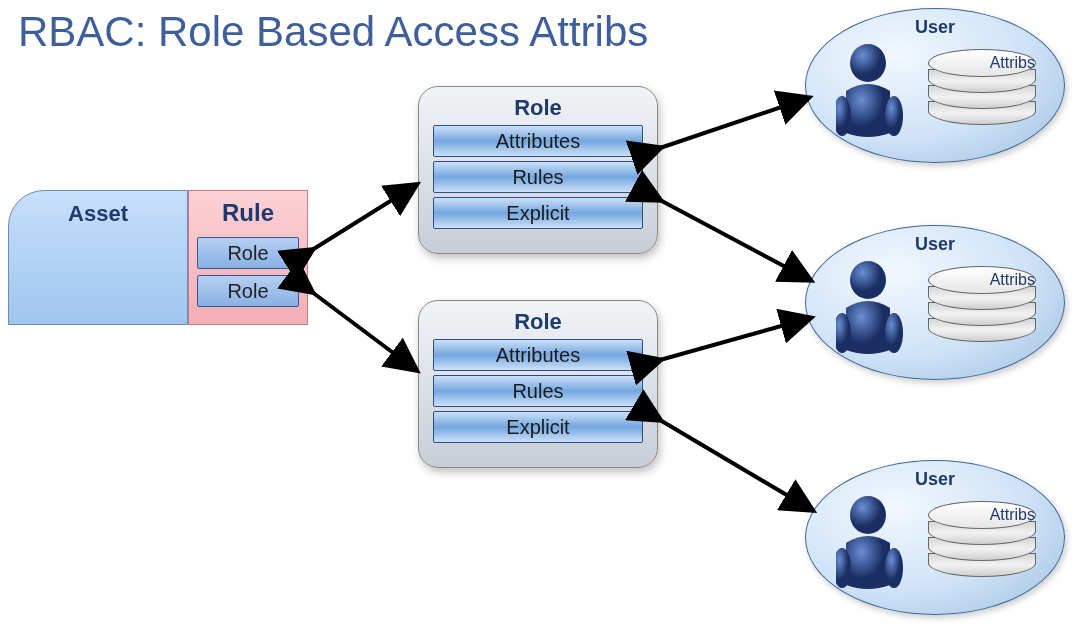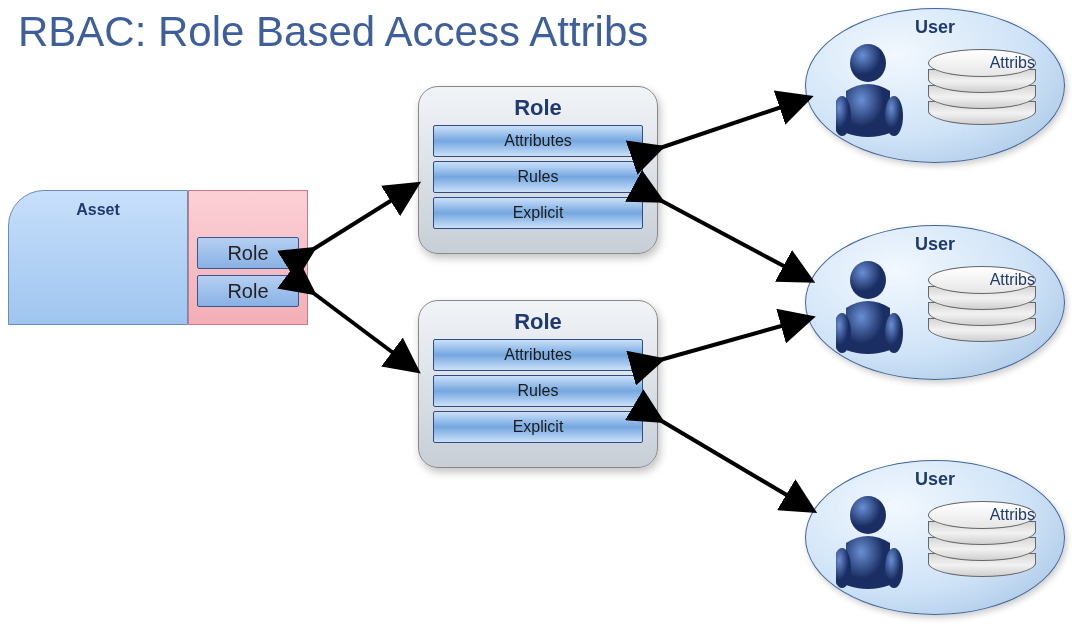--- a/index.html
+++ b/index.html
@@ -1,29 +1,29 @@
 <!DOCTYPE html>
 <html><head>
 <meta charset="utf-8">
 <style>
   * { box-sizing: border-box; margin: 0; padding: 0; }
   body { width: 1072px; height: 630px; position: relative; font-family: Arial, Helvetica, sans-serif; background: #fff; overflow: hidden; }
   .title { position: absolute; top: 8px; left: 18px; font-size: 42px; color: #3e5f9b; font-weight: 400; }
   .asset-box { position: absolute; left: 8px; top: 190px; width: 180px; height: 135px; background: linear-gradient(to bottom, #c7dffb 0%, #9fc5ef 100%); border: 1px solid #6b8bb8; border-top-left-radius: 36px; }
-  .asset-label { position: absolute; top: 10px; left: 0; right: 0; text-align: center; font-size: 16px; font-weight: bold; color: #1f3a6e; }
+  .asset-label { position: absolute; top: 10px; left: 0; right: 0; text-align: center; font-size: 22px; font-weight: bold; color: #1f3a6e; }
   .rule-box { position: absolute; left: 188px; top: 190px; width: 120px; height: 135px; background: linear-gradient(to bottom, #fbd1d6 0%, #f3aeb6 100%); border: 1px solid #c97a85; }
   .rule-label { position: absolute; top: 8px; left: 0; right: 0; text-align: center; font-size: 24px; font-weight: bold; color: #1f3a6e; }
   .rule-item { position: absolute; left: 8px; right: 8px; height: 32px; background: linear-gradient(to bottom, #b5cff2 0%, #88b1e4 100%); border: 1px solid #355890; border-radius: 2px; text-align: center; line-height: 30px; font-size: 20px; color: #222; }
   .rule-item-1 { top: 46px; }
   .rule-item-2 { top: 84px; }
   .role-card { position: absolute; left: 418px; width: 240px; height: 168px; background: linear-gradient(to bottom, #f1f4f7 0%, #c7ced6 100%); border: 1px solid #888; border-radius: 20px; box-shadow: 2px 4px 8px rgba(0,0,0,0.25); }
   .role-card-1 { top: 86px; }
   .role-card-2 { top: 300px; }
   .role-title { text-align: center; font-size: 22px; font-weight: bold; color: #1f3a6e; padding-top: 8px; }
-  .role-item { margin: 4px 14px; height: 32px; background: linear-gradient(to bottom, #cbe0f9 0%, #74a7df 50%, #cbe0f9 100%); border: 1px solid #2d4d84; border-radius: 2px; text-align: center; line-height: 30px; font-size: 16px; color: #1b1b1b; }
+  .role-item { margin: 4px 14px; height: 32px; background: linear-gradient(to bottom, #cbe0f9 0%, #74a7df 50%, #cbe0f9 100%); border: 1px solid #2d4d84; border-radius: 2px; text-align: center; line-height: 30px; font-size: 20px; color: #1b1b1b; }
   .user-ellipse { position: absolute; width: 260px; height: 155px; background: radial-gradient(ellipse at 35% 30%, #f2f8fe 0%, #cfe3f7 55%, #9dbde0 100%); border: 1px solid #406698; border-radius: 50%; box-shadow: 2px 3px 6px rgba(0,0,0,0.2); }
   .user-1 { left: 805px; top: 8px; }
   .user-2 { left: 805px; top: 225px; }
   .user-3 { left: 805px; top: 460px; }
   .user-label { position: absolute; top: 8px; left: 50%; transform: translateX(-50%); font-size: 18px; font-weight: bold; color: #1f3a6e; }
   .db-stack { position: absolute; right: 28px; top: 40px; width: 108px; }
   .db-top { width: 108px; height: 28px; background: linear-gradient(to bottom, #fff 0%, #e6e6e6 100%); border: 1px solid #666; border-radius: 50%; position: relative; z-index: 3; text-align: right; line-height: 26px; font-size: 16px; color: #1f3a6e; font-weight: 500; }
   .db-seg { width: 108px; height: 24px; margin-top: -8px; background: linear-gradient(to bottom, #d6d6d6 0%, #f2f2f2 50%, #cfcfcf 100%); border: 1px solid #666; border-radius: 0 0 54px 54px / 0 0 14px 14px; position: relative; }
   .person { position: absolute; left: 30px; top: 32px; width: 74px; height: 105px; }
   svg.arrow { position: absolute; overflow: visible; }
@@ -31,20 +31,21 @@
 </head>
 <body>
 
 <div class="title">RBAC: Role Based Access Attribs</div>
 
 <div class="asset-box">
   <div class="asset-label">Asset</div>
 </div>
 
 <div class="rule-box">
+  <div class="rule-label">Rule</div>
   <div class="rule-item rule-item-1">Role</div>
   <div class="rule-item rule-item-2">Role</div>
 </div>
 
 <div class="role-card role-card-1">
   <div class="role-title">Role</div>
   <div class="role-item">Attributes</div>
   <div class="role-item">Rules</div>
   <div class="role-item">Explicit</div>
 </div>

